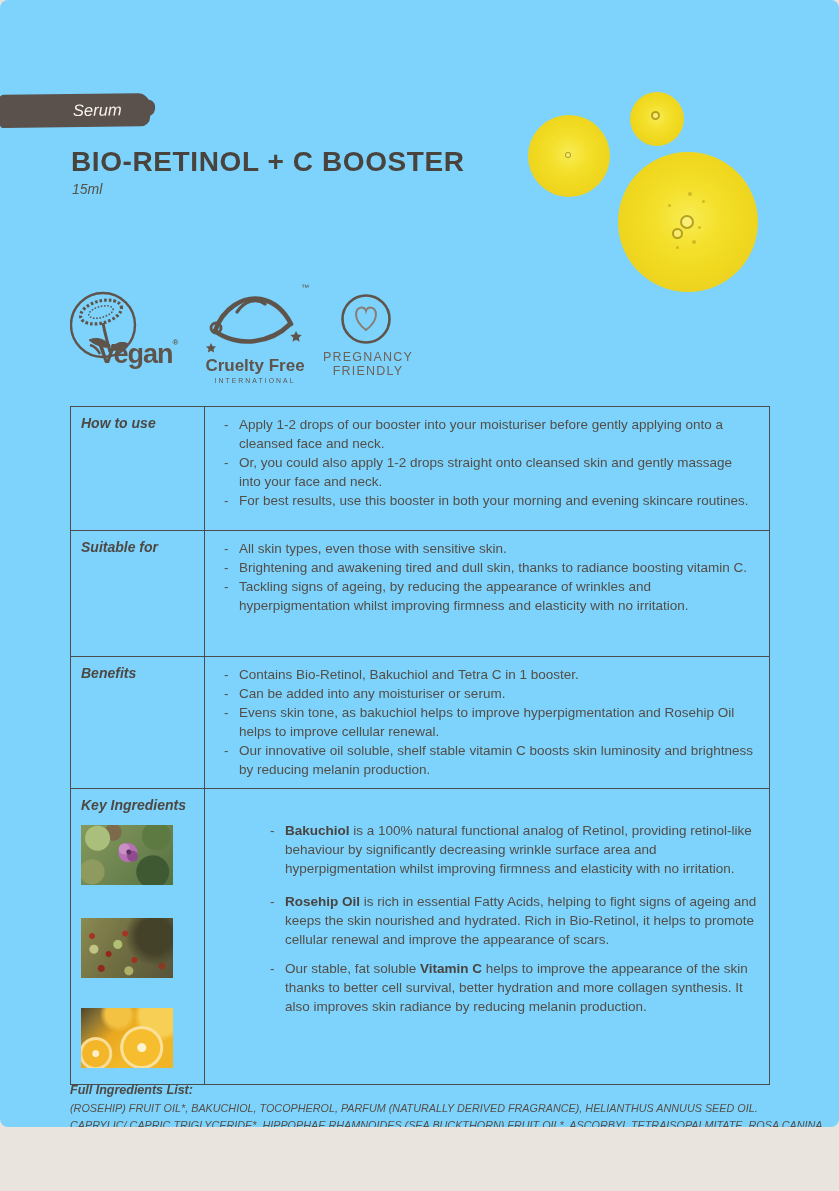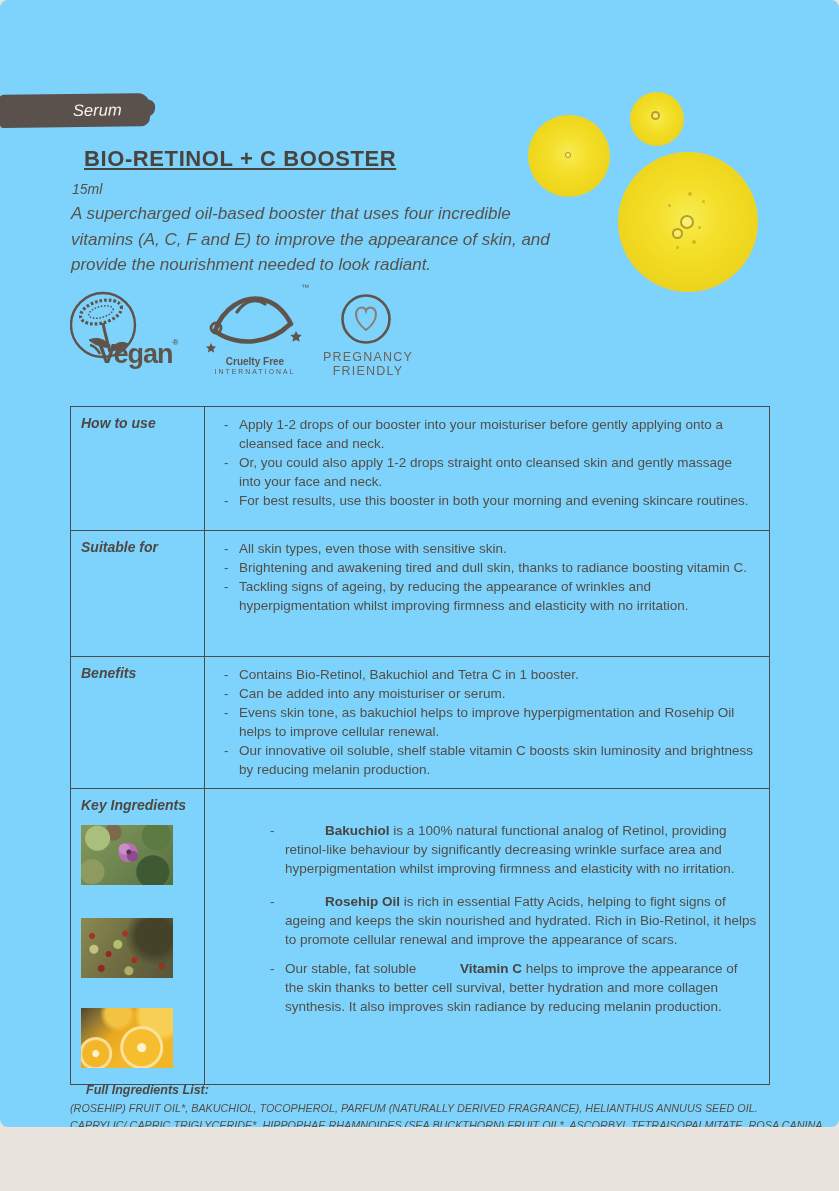--- a/index.html
+++ b/index.html
@@ -10,63 +10,63 @@
   .badge{position:absolute;left:0;top:94px;width:150px;height:33px;background:#5a504c;
          border-radius:4px 12px 9px 3px;transform:rotate(-.7deg);display:flex;align-items:center;
          padding-left:73px;color:#f6f1ea;font-style:italic;font-size:16.5px;box-sizing:border-box;}
   .badge::before{content:"";position:absolute;left:-5px;top:2px;width:46px;height:29px;
          background:#5a504c;border-radius:6px;transform:rotate(1.6deg);}
   .badge::after{content:"";position:absolute;right:-5px;top:7px;width:10px;height:17px;
          background:#5a504c;border-radius:2px 7px 8px 2px;transform:rotate(10deg);}
   .badge span{position:relative;z-index:1;}
 
   
-  .title{position:absolute;left:84px;top:146px;font-size:22px;font-weight:bold;
-         letter-spacing:.6px;color:#49433d;text-decoration:underline;}
+  .title{position:absolute;left:71px;top:146px;font-size:28px;font-weight:bold;
+         letter-spacing:.6px;color:#49433d;}
   .volume{position:absolute;left:72px;top:181px;font-size:14px;font-style:italic;color:#55504a;}
   .desc{position:absolute;left:71px;top:201px;width:505px;font-size:17px;font-style:italic;
         line-height:25.5px;color:#57524c;}
 
   
   .drop{position:absolute;border-radius:50%;
     background:radial-gradient(circle at 50% 47%, #f8ec55 0%, #f4e02c 30%, #f0d91f 55%,
       #edd320 72%, #e3ca27 84%, #dcc737 91%, rgba(220,199,55,0) 98%);}
   .bubble{position:absolute;border-radius:50%;border:2px solid rgba(164,139,14,.8);
           background:rgba(252,244,150,.55);box-sizing:border-box;}
   .dot{position:absolute;border-radius:50%;background:rgba(172,146,18,.5);}
 
   
   .logo{position:absolute;color:#5f544b;}
   .logo svg{display:block;}
   .vegan-word{position:absolute;left:28px;top:50px;font-family:Liberation Sans, sans-serif;
       font-weight:bold;font-size:27px;color:#5f544b;letter-spacing:-1px;}
   .vegan-reg{font-size:8px;vertical-align:18px;letter-spacing:0;}
   .cf-text{width:104px;text-align:center;margin-top:3px;}
-  .cf-label{font-weight:bold;font-size:10px;color:#5f544b;}
+  .cf-label{font-weight:bold;font-size:17px;color:#5f544b;}
   .cf-sub{font-size:6.8px;letter-spacing:2.1px;color:#5f544b;margin-top:1px;}
   .cf-tm{position:absolute;right:-2px;top:-4px;font-size:8px;color:#5f544b;}
   .pg-text{width:100px;text-align:center;font-size:12.5px;letter-spacing:1.2px;
            color:#6e6258;line-height:14px;margin-top:4px;}
 
   
   .info-table{position:absolute;left:70px;top:406px;width:700px;border:1px solid #4c4c4c;
               box-sizing:border-box;background:transparent;}
   .trow{display:grid;grid-template-columns:134px 1fr;border-bottom:1px solid #4c4c4c;
         box-sizing:border-box;}
   .trow:last-child{border-bottom:none;}
   .r1{height:124px;} .r2{height:126px;} .r3{height:132px;} .r4{height:295px;gap:46px;}
   .cell-label{border-right:1px solid #4c4c4c;padding:8px 6px 0 10px;font-style:italic;
               font-weight:bold;font-size:14px;color:#4d4843;box-sizing:border-box;}
   .cell-body{padding:8px 12px 0 19px;font-size:13.5px;line-height:19px;color:#534e48;
              box-sizing:border-box;}
   .bullet{display:flex;}
   .bullet .dash{flex:0 0 15px;}
   .ki-b1{margin-top:24px;} .ki-b2{margin-top:14px;} .ki-b3{margin-top:10px;}
   .ki-b1 .btext,.ki-b2 .btext,.ki-b3 .btext{line-height:19px;}
-  b{color:#49443f;margin-left:40px;}
+  b{color:#49443f;}
 
   
   .photo{width:92px;height:60px;}
   .photo-bakuchiol{margin-top:12px;background:
     radial-gradient(circle at 52% 45%, #5c2f5c 0 2px, rgba(92,47,92,0) 3px),
     radial-gradient(circle at 47% 40%, #c98fc5 0 5px, rgba(201,143,197,0) 6px),
     radial-gradient(circle at 56% 52%, #8e4b8e 0 5px, rgba(142,75,142,0) 6px),
     radial-gradient(circle at 51% 46%, #b671b4 0 9px, rgba(182,113,180,0) 10px),
     radial-gradient(circle at 18% 22%, #aabf7c 0 12px, rgba(170,191,124,0) 13px),
     radial-gradient(circle at 82% 18%, #5c7a42 0 14px, rgba(92,122,66,0) 15px),
@@ -88,21 +88,21 @@
     linear-gradient(120deg, #8a8a52, #6e6c40 50%, #56543a);}
   .photo-orange{margin-top:30px;background:
     radial-gradient(circle at 66% 66%, #fdf3cf 0 4px, #f6bd2f 5px 18px, #fbe19b 19px 21px, rgba(251,225,155,0) 22px),
     radial-gradient(circle at 16% 76%, #fdf0c8 0 3px, #f3b629 4px 13px, #f9dd96 14px 16px, rgba(249,221,150,0) 17px),
     radial-gradient(circle at 86% 12%, #f8cf55 0 20px, rgba(248,207,85,0) 26px),
     radial-gradient(circle at 40% 10%, #f4c242 0 12px, rgba(244,194,66,0) 18px),
     linear-gradient(135deg, #51452c 0%, #8a7335 16%, #e9a81f 38%, #f2b829 62%, #f0b424 100%);}
 
   
   .footer-heading{position:absolute;left:70px;top:1083px;font-size:12.5px;font-weight:bold;
-                  font-style:italic;color:#4d4843;margin-left:16px;}
+                  font-style:italic;color:#4d4843;}
   .ing-lines{position:absolute;left:70px;top:1100px;font-size:10.8px;font-style:italic;
              line-height:17px;color:#55504a;white-space:nowrap;}
   .pagenum{position:absolute;left:793px;top:1146px;font-size:13.5px;color:#55504a;margin-top:40px;}
 </style>
 </head>
 <body>
 
 <div class="page">
 
   <div class="badge">
@@ -121,21 +121,20 @@
     <span class="dot" style="left:70px;top:40px;width:4px;height:4px;"></span>
     <span class="dot" style="left:84px;top:48px;width:3px;height:3px;"></span>
     <span class="dot" style="left:50px;top:52px;width:3px;height:3px;"></span>
     <span class="dot" style="left:80px;top:74px;width:3px;height:3px;"></span>
     <span class="dot" style="left:58px;top:94px;width:3px;height:3px;"></span>
     <span class="dot" style="left:74px;top:88px;width:4px;height:4px;"></span>
   </div>
 
   <div class="title">BIO-RETINOL + C BOOSTER</div>
   <div class="volume">15ml</div>
-  <div class="desc">A supercharged oil-based booster that uses four incredible vitamins (A, C, F and E) to improve the appearance of skin, and provide the nourishment needed to look radiant.</div>
 
   <div class="logo" style="left:70px;top:288px;width:125px;height:104px;">
     <svg width="125" height="104" viewBox="0 0 125 104">
       <g fill="none" stroke="#5f544b">
         <circle cx="33" cy="37" r="32" stroke-width="2.4"></circle>
         <ellipse cx="31" cy="24" rx="21" ry="11" transform="rotate(-15 31 24)" stroke-width="3.2" stroke-dasharray="2.6 2"></ellipse>
         <ellipse cx="31" cy="24" rx="12.5" ry="5.5" transform="rotate(-15 31 24)" stroke-width="1.5" stroke-dasharray="1.6 1.6"></ellipse>
         <path d="M33 35 C35 46 37 52 40 64" stroke-width="3"></path>
         <path d="M40 57 C33 50 26 49 19 52 C26 58 35 60 40 59 Z" fill="#5f544b" stroke-width="1"></path>
         <path d="M41 60 C47 54 53 53 58 56 C52 62 45 63 41 62 Z" fill="#5f544b" stroke-width="1"></path>

